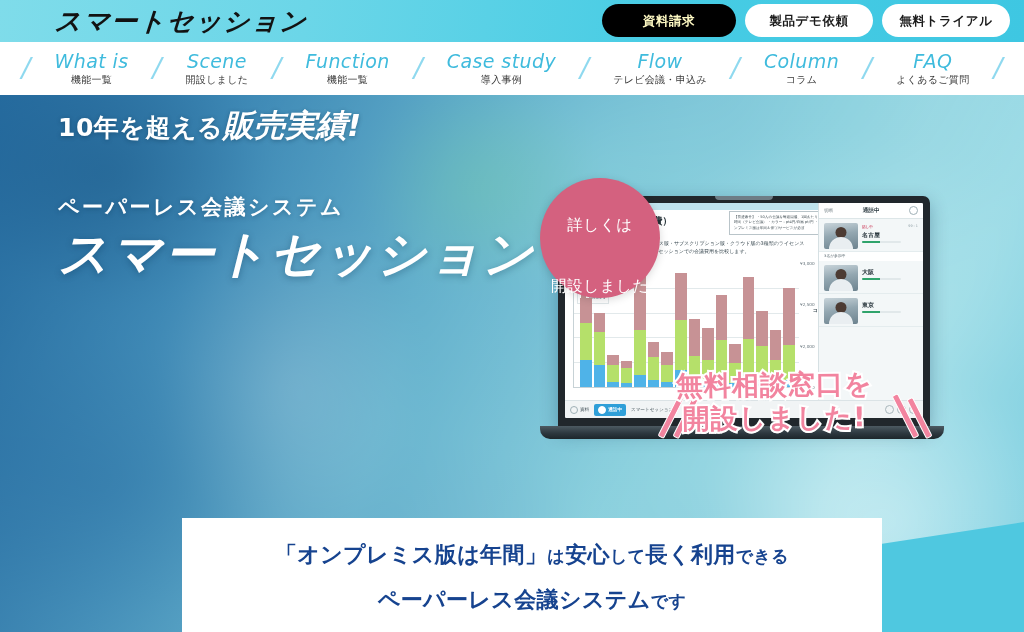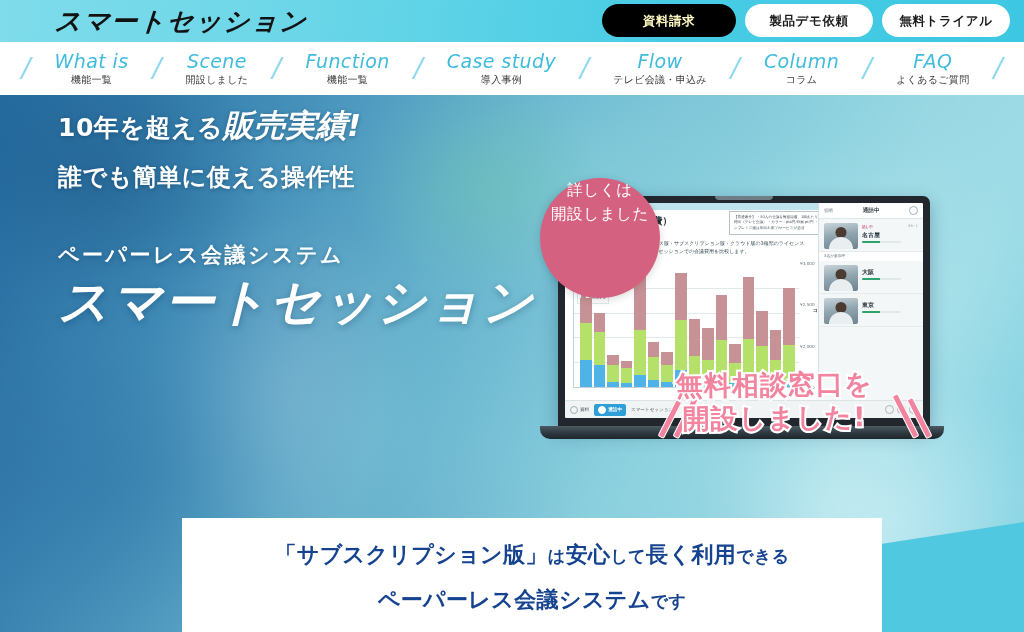--- a/index.html
+++ b/index.html
@@ -235,23 +235,24 @@
     left: 540px;
     top: 178px;
     width: 120px;
     height: 120px;
     border-radius: 50%;
     background: #d4617f;
     z-index: 22;
     display: flex;
     flex-direction: column;
     align-items: center;
-    justify-content: flex-start;
+    justify-content: flex-end;
     cursor: pointer;
     box-shadow: 0 2px 8px rgba(0,0,0,0.15);
+    gap: 37px;
   }
   .pink-circle span {
     color: #ffffff;
     font-size: 15.5px;
     font-weight: 500;
     line-height: 24px;
     letter-spacing: 0.6px;
     white-space: nowrap;
   }
 
@@ -701,21 +702,20 @@
   <div class="hero">
     <div class="photo"></div>
     <div class="photo-overlay"></div>
     <div class="wedge"></div>
   </div>
 
   <div class="hero-copy">
     <div class="h-line1">
       <span>10年を超える</span><span class="big">販売実績!</span>
     </div>
-    <div class="h-line2">誰でも簡単に使える操作性</div>
     <div class="h-sub">ペーパーレス会議システム</div>
     <div class="h-brand">スマートセッション</div>
   </div>
 
   <div class="laptop">
     <div class="lap-screen-frame">
       <div class="lap-notch"></div>
       <div class="lap-screen">
 
         <div class="slide">
@@ -914,20 +914,20 @@
   <div class="slash l2"></div>
   <div class="slash r1"></div>
   <div class="slash r2"></div>
   <div class="pink-banner">
     <div class="pb-line">無料相談窓口を</div>
     <div class="pb-line">開設しました!</div>
   </div>
 
   <div class="bottom-card">
     <div class="bc-line">
-      <span>「サブスクリプション版」</span><span class="sm">は</span><span>安心</span><span class="sm">して</span><span>長く</span><span>利用</span><span class="sm">できる</span>
+      <span>「オンプレミス版は年間」</span><span class="sm">は</span><span>安心</span><span class="sm">して</span><span>長く</span><span>利用</span><span class="sm">できる</span>
     </div>
     <div class="bc-line">
       <span>ペーパーレス会議システム</span><span class="sm">です</span>
     </div>
   </div>
 
 </div>
 
 </body></html>

